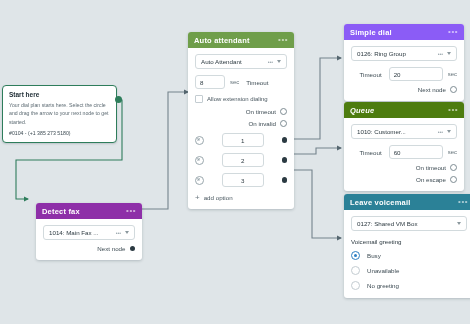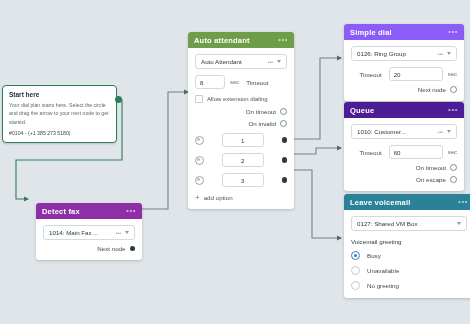--- a/index.html
+++ b/index.html
@@ -216,21 +216,21 @@
         <span class="unit" style="margin-left:5px;">sec</span>
       </div>
       <div class="port-row">
         <span class="port-label">Next node</span>
         <span class="port-o"></span>
       </div>
     </div>
   </div>
 
   <div class="node" style="left:344px;top:102px;width:120px;">
-    <div class="node-header" style="background:#4c1d95;">
+    <div class="node-header" style="background:#4d7c0f;font-style:italic;">
       <span class="node-title">Queue</span>
       <span class="dots">•••</span>
     </div>
     <div class="node-body">
       <div class="select">
         <span class="val">1010: Customer...</span>
         <span class="mini">•••</span>
         <span class="caret"></span>
       </div>
       <div class="timeout-row" style="justify-content:flex-end;">

